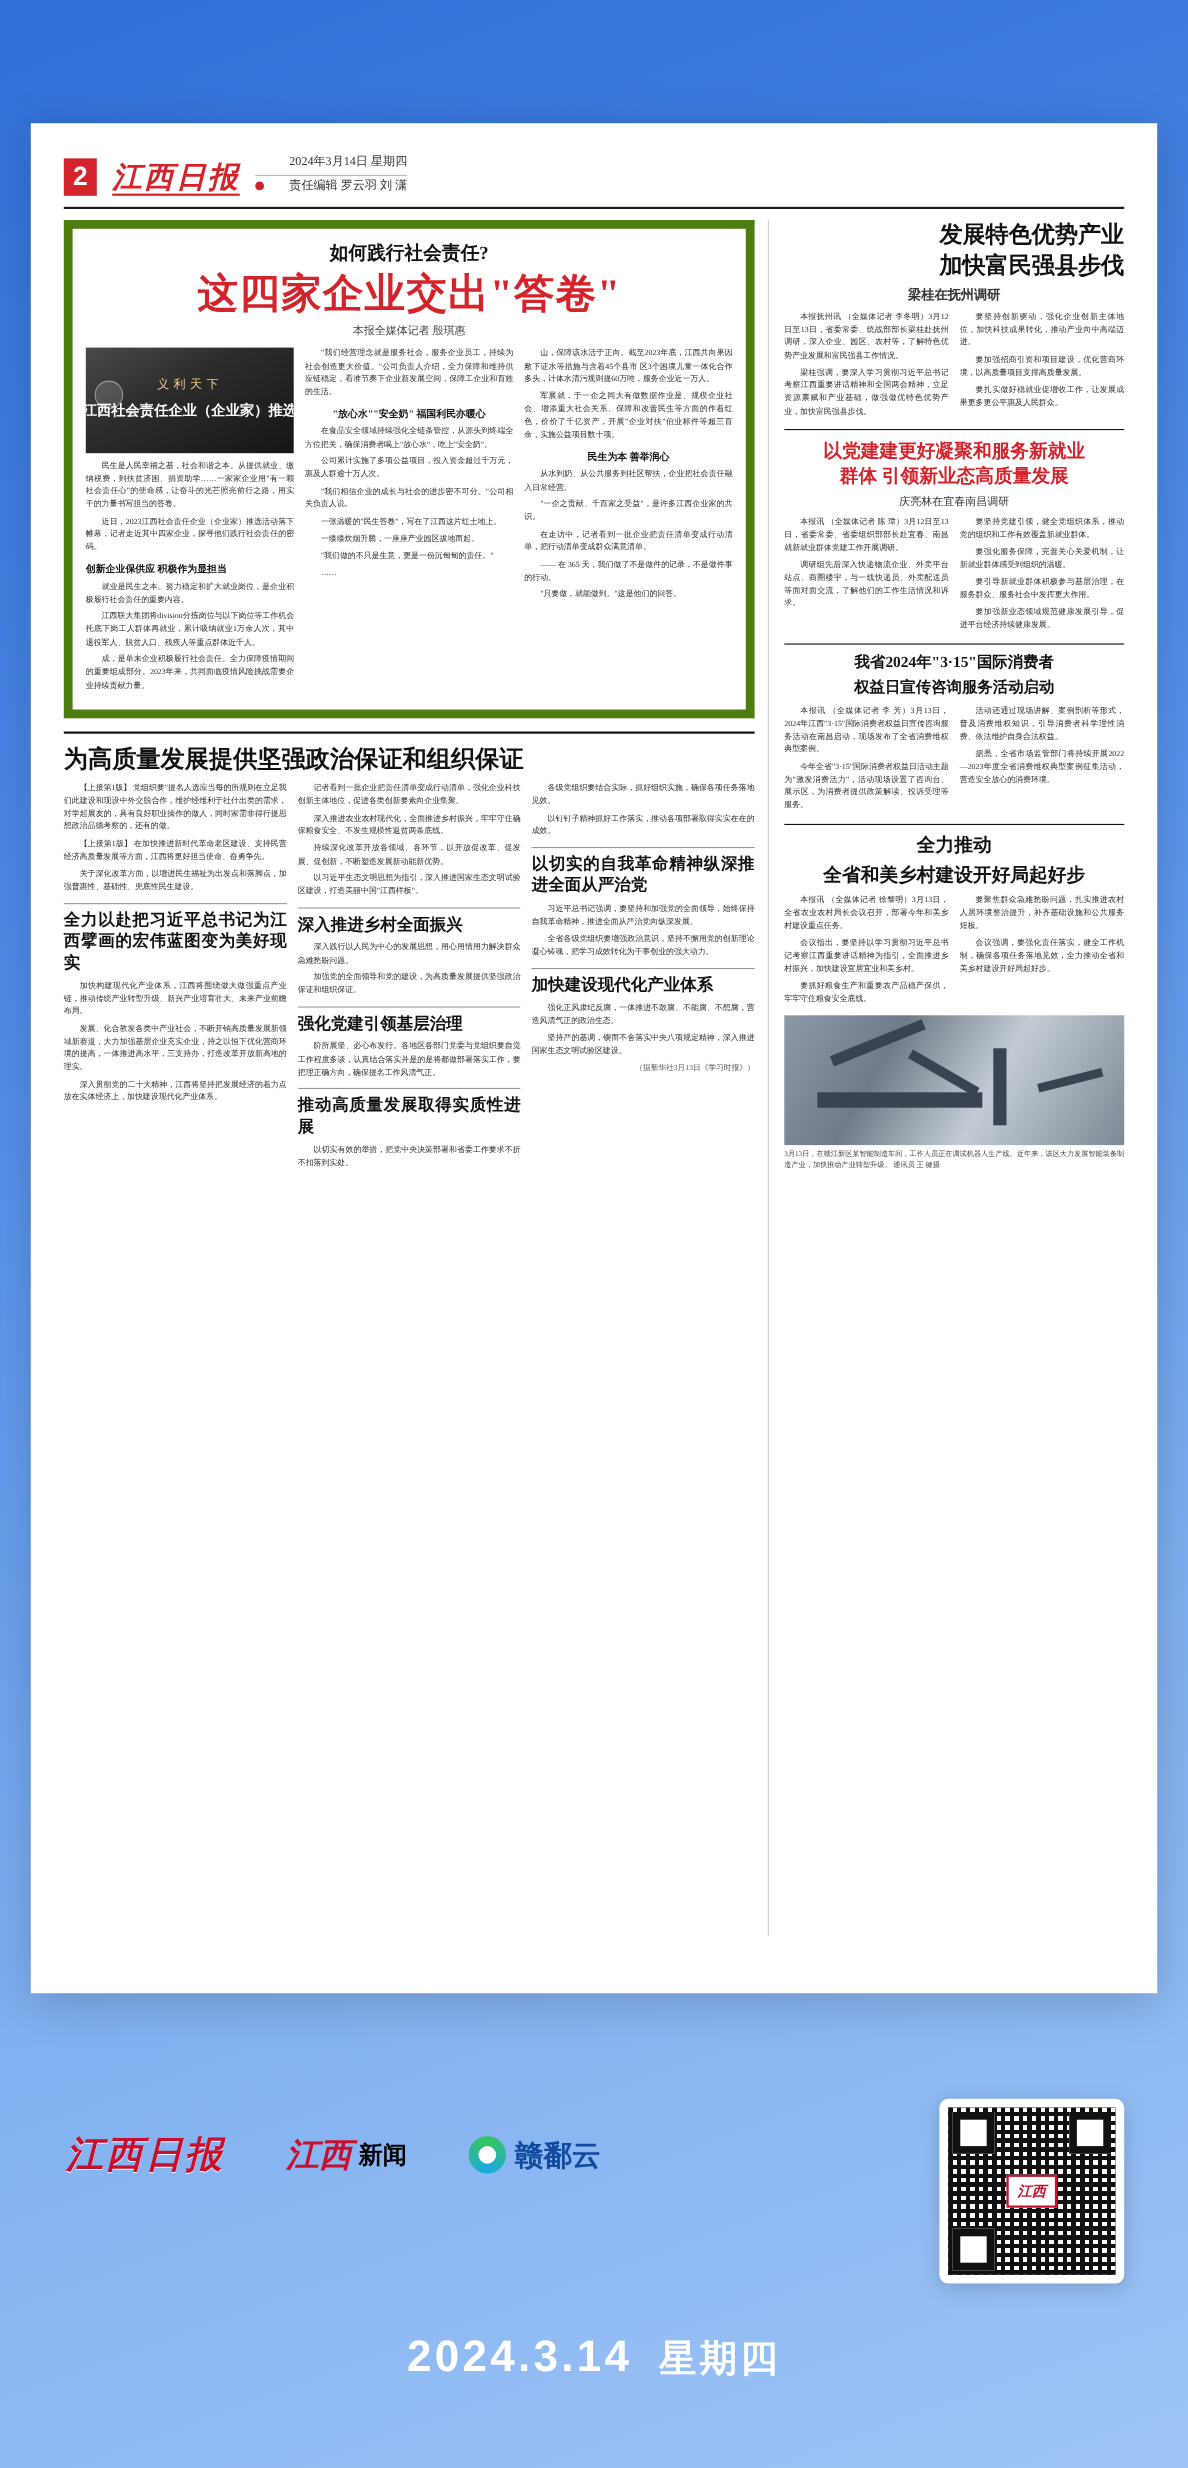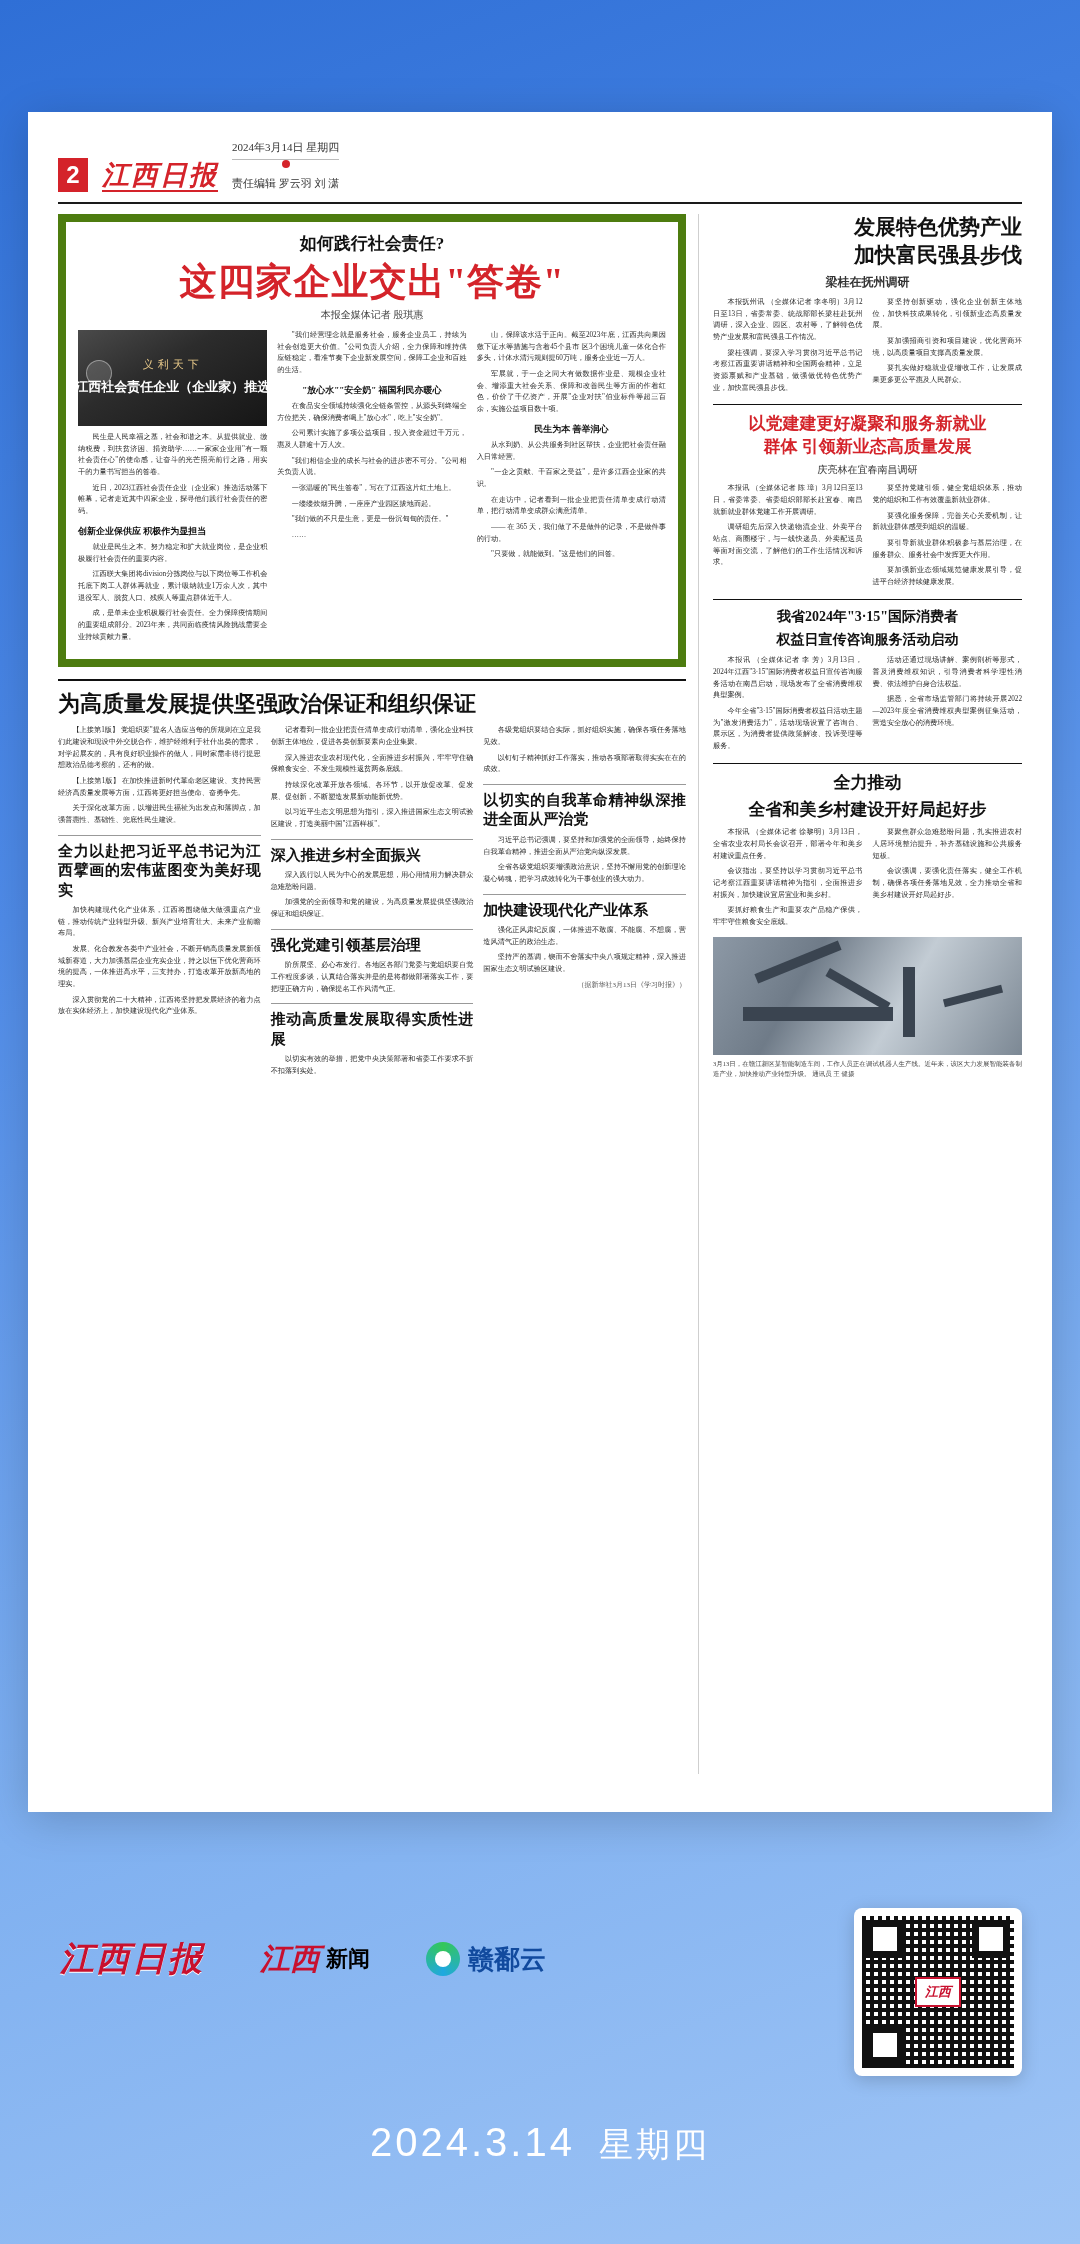--- a/index.html
+++ b/index.html
@@ -37,21 +37,21 @@
     color: #d4232a; font-size: 27px; font-weight: bold; letter-spacing: 2px;
     font-family: "Liberation Serif", serif; font-style: italic;
     border-bottom: 2px solid #d4232a; padding-bottom: 1px; line-height: 1;
   }
   .masthead-center {
     flex: 1; text-align: center; font-size: 30px; letter-spacing: 14px;
     font-weight: bold; color: #1a1a1a; padding-bottom: 2px;
   }
   .masthead-right { text-align: right; font-size: 11px; color: #333; line-height: 1.7; }
   .masthead-right .date-line { border-bottom: 1px solid #bbb; padding-bottom: 2px; }
-  .masthead-right .editor-line { display: flex; align-items: center; justify-content: flex-end; gap: 6px; flex-direction: column; }
+  .masthead-right .editor-line { display: flex; align-items: center; justify-content: flex-end; gap: 23px; }
   .dot-icon { width: 8px; height: 8px; border-radius: 50%; background: #d4232a; display: inline-block; }
 
   
   .content {
     display: flex;
     gap: 0;
     margin-top: 10px;
     height: 1560px;
   }
   .col-left { width: 640px; padding-right: 12px; }
@@ -162,21 +162,21 @@
   .qr .eye.tr { right: 4px; top: 4px; }
   .qr .eye.bl { left: 4px; bottom: 4px; }
   .qr .qlogo {
     position: absolute; left: 50%; top: 50%; transform: translate(-50%,-50%);
     width: 46px; height: 30px; background: #fff; border: 2px solid #c8102e;
     color: #c8102e; font-size: 13px; font-weight: bold; font-style: italic;
     display: flex; align-items: center; justify-content: center;
   }
   .bottom-date {
     position: absolute; left: 0; top: 248px; width: 1080px; text-align: center;
-    color: #ffffff; font-size: 40px; font-weight: normal; letter-spacing: 3px;
+    color: #ffffff; font-size: 40px; font-weight: bold; letter-spacing: 3px;
     font-family: "Liberation Sans", sans-serif;
   }
   .bottom-date .wk { font-size: 34px; margin-left: 10px; }
 </style>
 </head>
 <body>
 
 <div class="page-wrap">
 
   <div class="masthead">
@@ -280,21 +280,21 @@
 
     <div class="col-right">
 
       <div>
         <div class="r-title-1">发展特色优势产业</div>
         <div class="r-title-1">加快富民强县步伐</div>
         <div class="r-sub">梁桂在抚州调研</div>
         <div class="r-body">
           <p>本报抚州讯 （全媒体记者 李冬明）3月12日至13日，省委常委、统战部部长梁桂赴抚州调研，深入企业、园区、农村等，了解特色优势产业发展和富民强县工作情况。</p>
           <p>梁桂强调，要深入学习贯彻习近平总书记考察江西重要讲话精神和全国两会精神，立足资源禀赋和产业基础，做强做优特色优势产业，加快富民强县步伐。</p>
-          <p>要坚持创新驱动，强化企业创新主体地位，加快科技成果转化，引领新业态高质量发展。</p>
+          <p>要坚持创新驱动，强化企业创新主体地位，加快科技成果转化，推动产业向中高端迈进。</p>
           <p>要加强招商引资和项目建设，优化营商环境，以高质量项目支撑高质量发展。</p>
           <p>要扎实做好稳就业促增收工作，让发展成果更多更公平惠及人民群众。</p>
         </div>
       </div>
 
       <div class="r-rule"></div>
 
       <div>
         <div class="r-title-2">以党建建更好凝聚和服务新就业</div>
         <div class="r-title-2">群体 引领新业态高质量发展</div>

